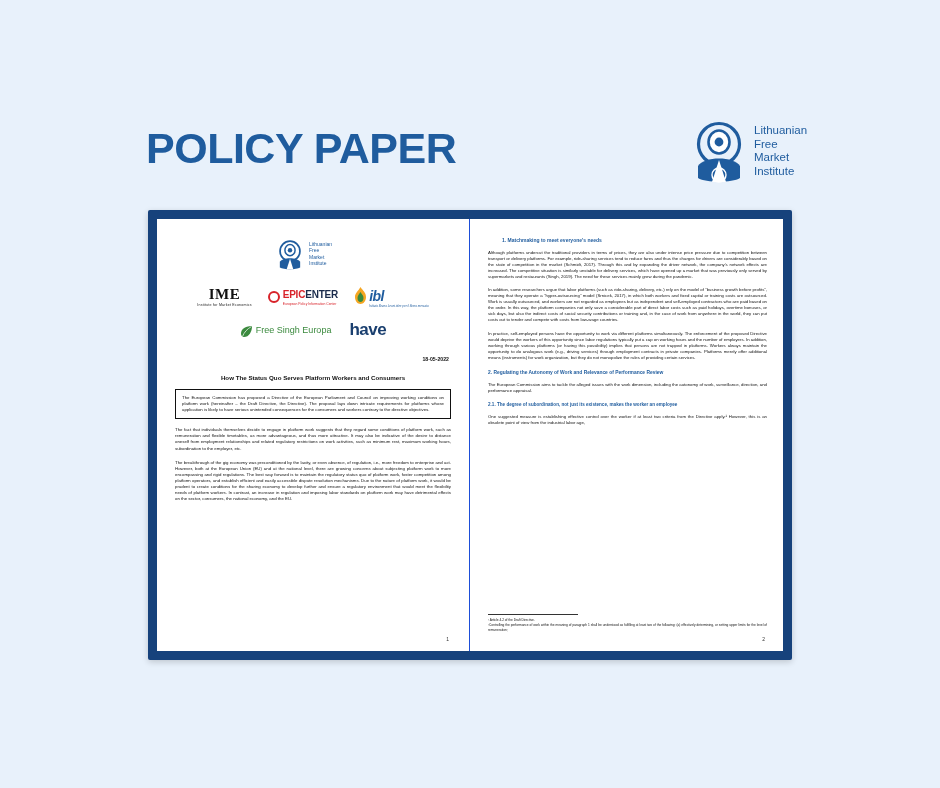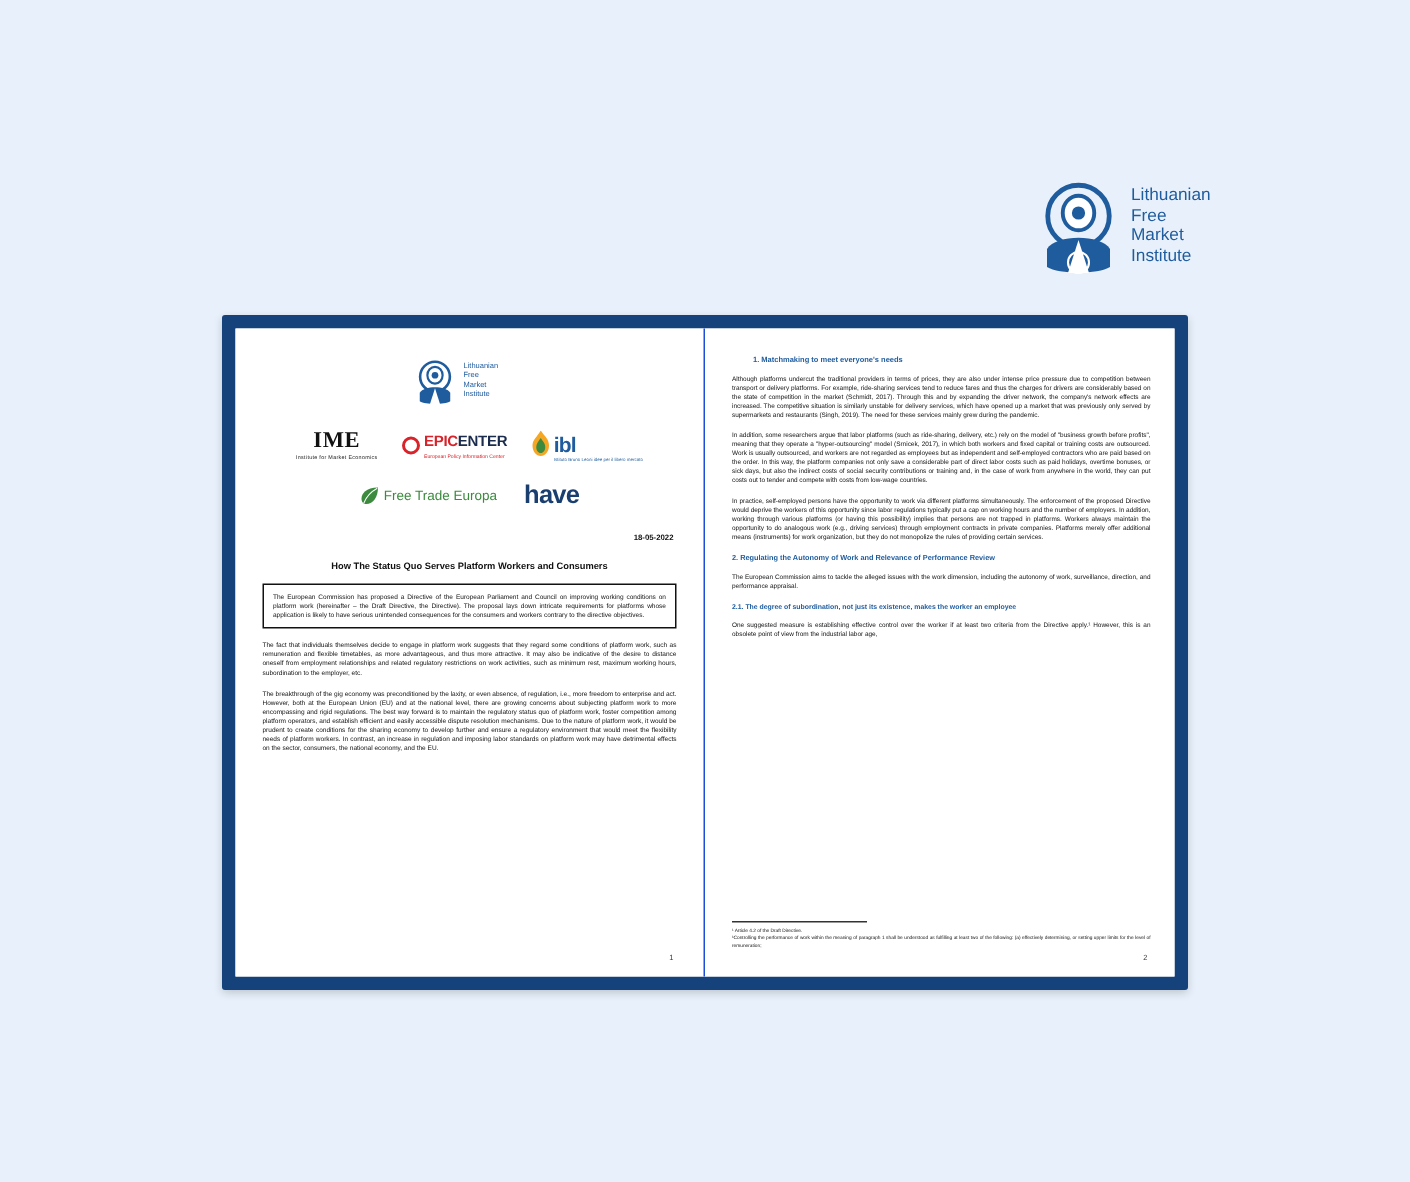--- a/index.html
+++ b/index.html
@@ -191,20 +191,21 @@
     gap: 2px;
   }
   .ibl .flame {
     width: 13px;
     height: 18px;
     position: relative;
   }
   .ibl .words {
     line-height: 1;
     padding-top: 2px;
+    font-style: italic;
   }
   .ibl .words .main {
     font-size: 14px;
     font-weight: bold;
     color: #1f5c9e;
     letter-spacing: -0.5px;
   }
   .ibl .words .sub {
     font-size: 3px;
     color: #1f5c9e;
@@ -316,20 +317,21 @@
     font-size: 3.2px;
     line-height: 4.4px;
     color: #111;
     text-align: justify;
   }
 </style>
 </head>
 <body>
 
 <div class="header">
+  <div class="page-title">POLICY PAPER</div>
 
   <div class="lfmi-logo">
     <div class="mark">
       <svg width="62" height="64" viewBox="0 0 62 64" xmlns="http://www.w3.org/2000/svg">
         <circle cx="31" cy="24" r="20.5" fill="none" stroke="#1f5c9e" stroke-width="3.2"></circle>
         <ellipse cx="31" cy="22" rx="10.5" ry="11.5" fill="#ffffff" stroke="#1f5c9e" stroke-width="2.6"></ellipse>
         <circle cx="31" cy="22" r="4.4" fill="#1f5c9e"></circle>
         <path d="M10 46 C16 36 46 36 52 46 L52 58 C44 63 18 63 10 58 Z" fill="#1f5c9e"></path>
         <path d="M31 40 L24 62 L38 62 Z" fill="#ffffff"></path>
         <circle cx="31" cy="55" r="7" fill="none" stroke="#ffffff" stroke-width="1.4"></circle>
@@ -398,21 +400,21 @@
       </div>
 
       <div class="partner-row row2">
         <div class="fte">
           <div class="leaf">
             <svg width="13" height="13" viewBox="0 0 13 13" xmlns="http://www.w3.org/2000/svg">
               <path d="M12 1 C4 1 1 5 1 8.5 C1 10.5 2.2 12 4 12 C9 12 12 7 12 1 Z" fill="#3b8a3e"></path>
               <path d="M11.5 1.5 C7 4 4 7.5 2.5 11.5" stroke="#ffffff" stroke-width="0.7" fill="none"></path>
             </svg>
           </div>
-          <div class="label">Free Trade Europa</div>
+          <div class="label">Free Singh Europa</div>
         </div>
         <div class="iness">have</div>
       </div>
 
       <div class="doc-date">18-05-2022</div>
       <div class="doc-heading">How The Status Quo Serves Platform Workers and Consumers</div>
 
       <div class="doc-box">
         <p>The European Commission has proposed a Directive of the European Parliament and Council on improving working conditions on platform work (hereinafter – the Draft Directive, the Directive). The proposal lays down intricate requirements for platforms whose application is likely to have serious unintended consequences for the consumers and workers contrary to the directive objectives.</p>
       </div>

